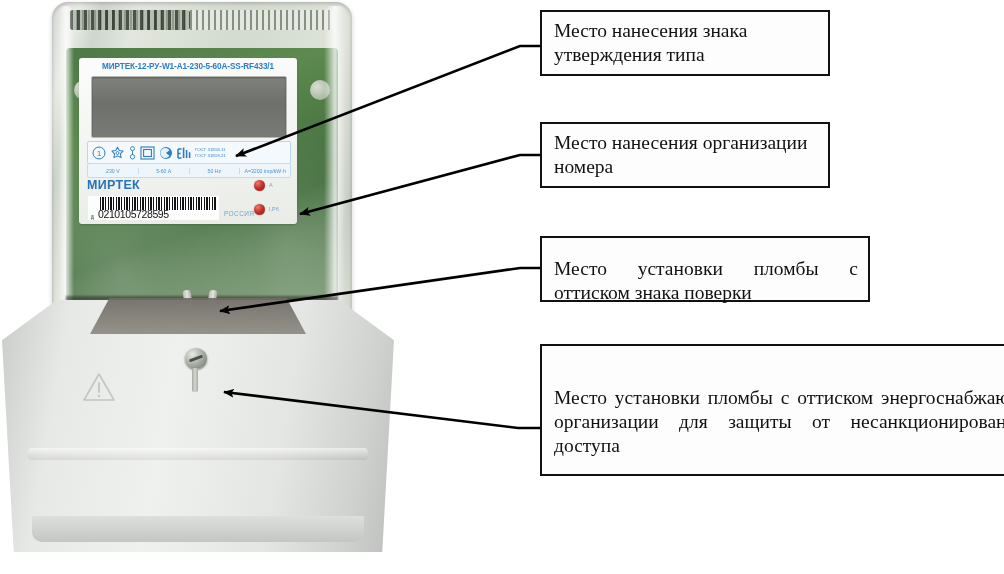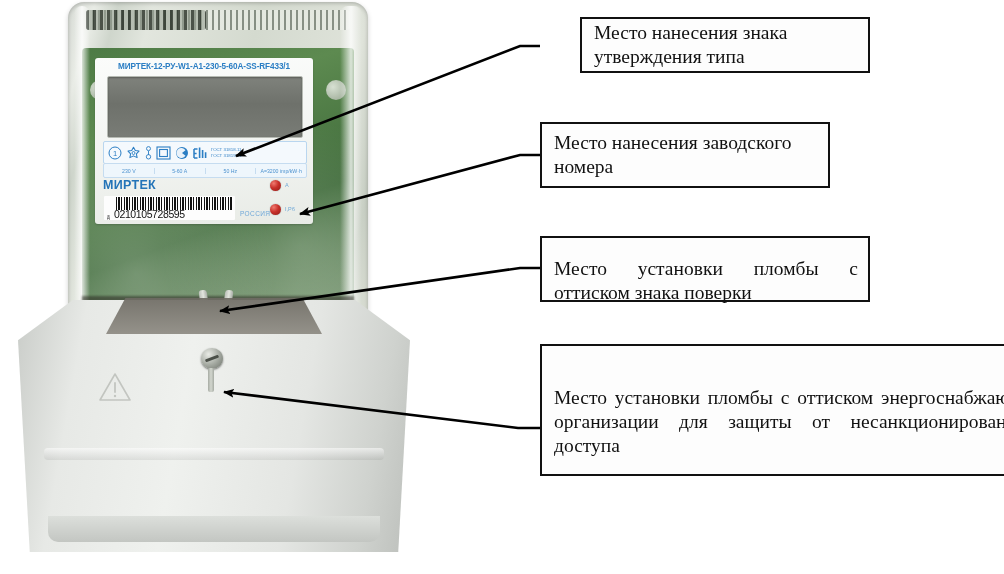--- a/index.html
+++ b/index.html
@@ -8,31 +8,31 @@
 
   #stage{position:absolute;left:0;top:0;width:1004px;height:574px;}
 
   
   .callout{position:absolute;background:#fdfdfd;border:2px solid #111;
            box-sizing:border-box;display:flex;align-items:center;}
   .callout .txt{font-family:"Liberation Serif",serif;font-size:19.5px;
                 line-height:1.22;color:#111;padding:3px 10px 3px 12px;width:100%;}
   .just .txt{text-align:justify;text-align-last:left;margin-top:24px;}
 
-  #callout-1{left:540px;top:17px;width:290px;height:56px;margin-left:40px;}
+  #callout-1{left:540px;top:10px;width:290px;height:66px;}
   #callout-2{left:540px;top:122px;width:290px;height:66px;}
   #callout-3{left:540px;top:236px;width:330px;height:66px;}
   #callout-4{left:540px;top:344px;width:516px;height:132px;}
 
   
   #leaders{position:absolute;left:0;top:0;width:1004px;height:574px;
            pointer-events:none;}
 
   
-  #meter{position:absolute;left:18px;top:0px;width:400px;height:574px;}
+  #meter{position:absolute;left:2px;top:0px;width:400px;height:574px;}
 
   
   #cover-outer{position:absolute;left:50px;top:2px;width:300px;height:340px;
     border-radius:16px 16px 6px 6px;
     background:
       linear-gradient(105deg,#d8dcd6 0%,#e9ece6 7%,#cfd6cc 13%,#e2e6de 22%,
                       #d4dacf 50%,#dfe3da 78%,#c9d0c5 90%,#dfe2d8 100%);
     box-shadow:0 1px 4px rgba(0,0,0,.25) inset, 0 2px 5px rgba(0,0,0,.18);
     overflow:hidden;}
 
@@ -333,21 +333,21 @@
     <g>
       <path d="M540,428 L518,428 L224,392" stroke="#000" stroke-width="2.6" fill="none" marker-end="url(#ah)"></path>
     </g>
   </svg>
 
   <div class="callout" id="callout-1">
     <div class="txt">Место нанесения знака утверждения типа</div>
   </div>
 
   <div class="callout" id="callout-2">
-    <div class="txt">Место нанесения заводского номера</div>
+    <div class="txt">Место нанесения организации номера</div>
   </div>
 
   <div class="callout just" id="callout-3">
     <div class="txt">Место  установки  пломбы с оттиском знака поверки</div>
   </div>
 
   <div class="callout just" id="callout-4">
     <div class="txt">Место установки пломбы с оттиском энергоснабжающей организации для защиты от несанкционированного доступа</div>
   </div>
 

